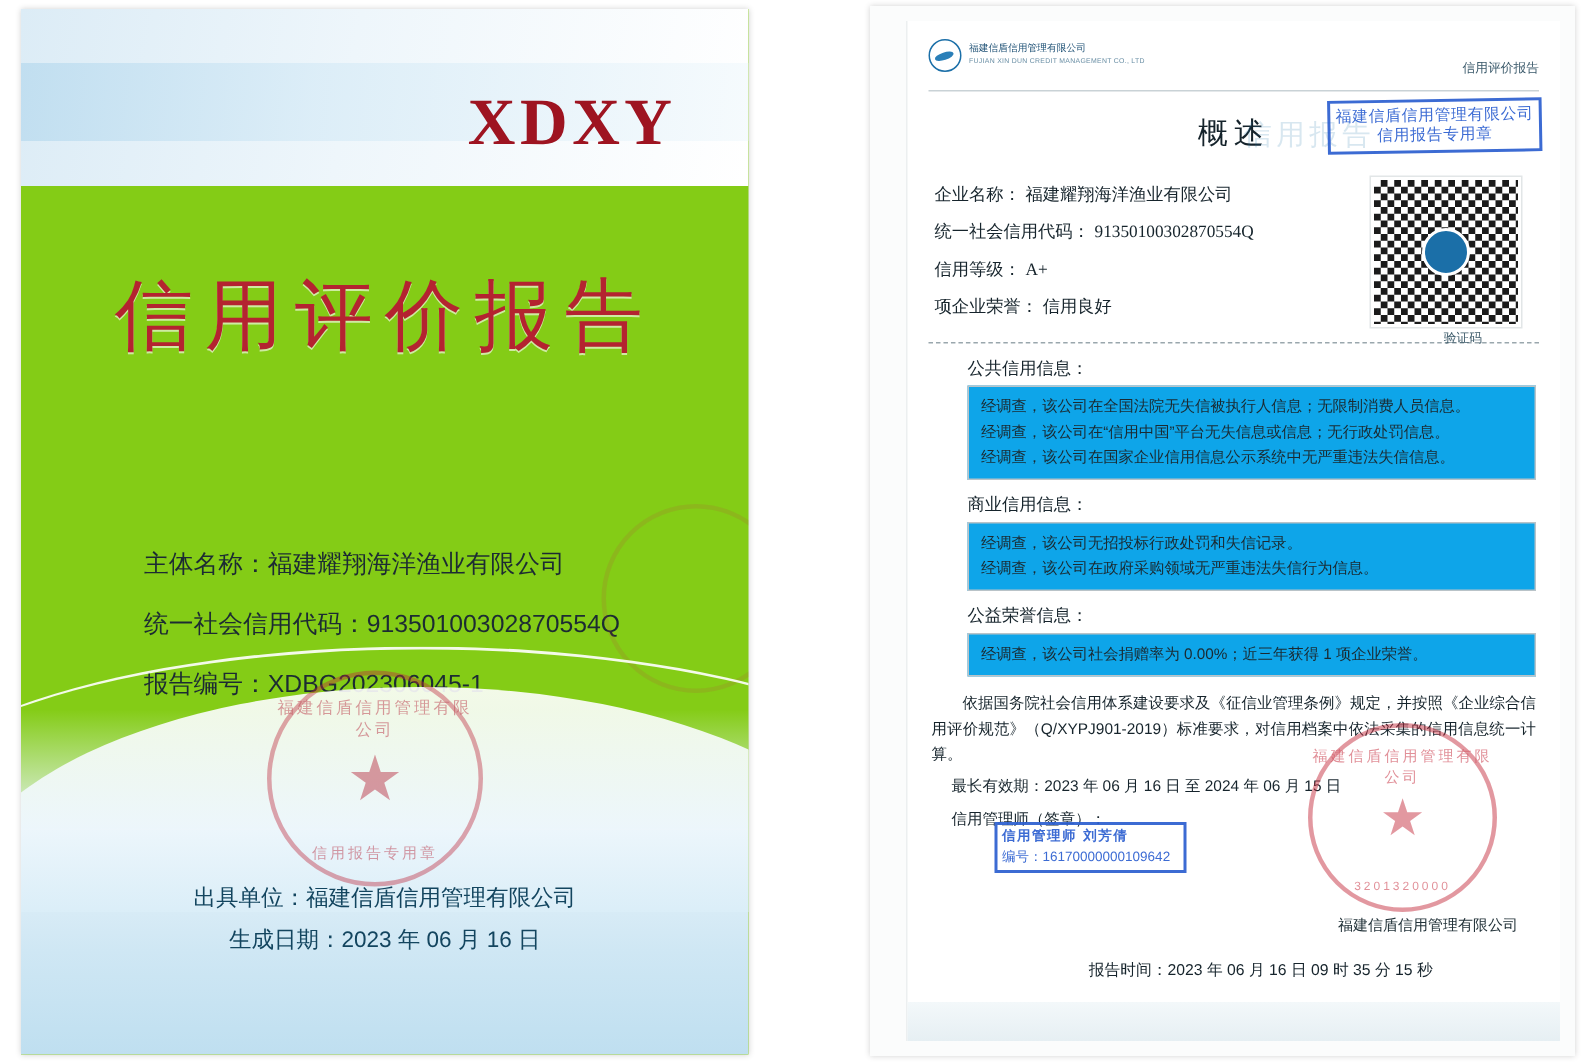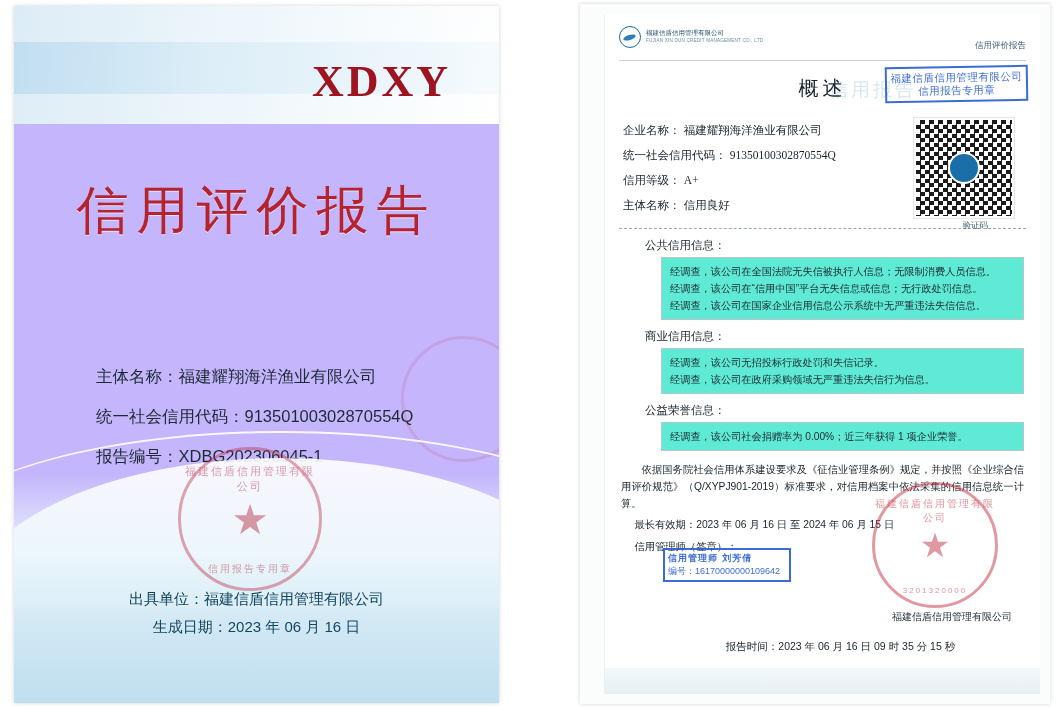--- a/index.html
+++ b/index.html
@@ -19,21 +19,21 @@
     height: 709px;
   }
 
   
   .cover {
     position: absolute;
     left: 14px;
     top: 6px;
     width: 485px;
     height: 697px;
-    background: #c4b5fd;
+    background: #84cc16;
     box-shadow: 0 0 4px rgba(0,0,0,0.18);
     overflow: hidden;
   }
   .cover-topband {
     position: absolute;
     left: 0; top: 0;
     width: 100%;
     height: 118px;
     background: linear-gradient(100deg, #dcecf6 0%, #eef6fb 45%, #ffffff 100%);
   }
@@ -302,22 +302,21 @@
     font-size: 11.5px;
     color: #16242c;
     margin-bottom: 4px;
   }
   .sec-box {
     border: 1px solid #b9c3c8;
     padding: 5px 8px;
     font-size: 10.2px;
     line-height: 17px;
     color: #1b2a31;
-    background: #5eead4;
-    margin-left: 16px;
+    background: #0ea5e9;
   }
   .para {
     margin: 10px 16px 0 16px;
     font-size: 10.3px;
     line-height: 17px;
     color: #16242c;
     text-align: justify;
     text-indent: 2em;
   }
   .para2 {
@@ -468,21 +467,21 @@
         </div>
         <div>
           <span>统一社会信用代码：</span>
           <span class="val">91350100302870554Q</span>
         </div>
         <div>
           <span>信用等级：</span>
           <span class="val">A+</span>
         </div>
         <div>
-          <span>主体名称：</span>
+          <span>项企业荣誉：</span>
           <span class="val">信用良好</span>
         </div>
       </div>
 
       <div class="r-sep"></div>
 
       <div class="sec">
         <div class="sec-title">公共信用信息：</div>
         <div class="sec-box">
           <div>经调查，该公司在全国法院无失信被执行人信息；无限制消费人员信息。</div>

